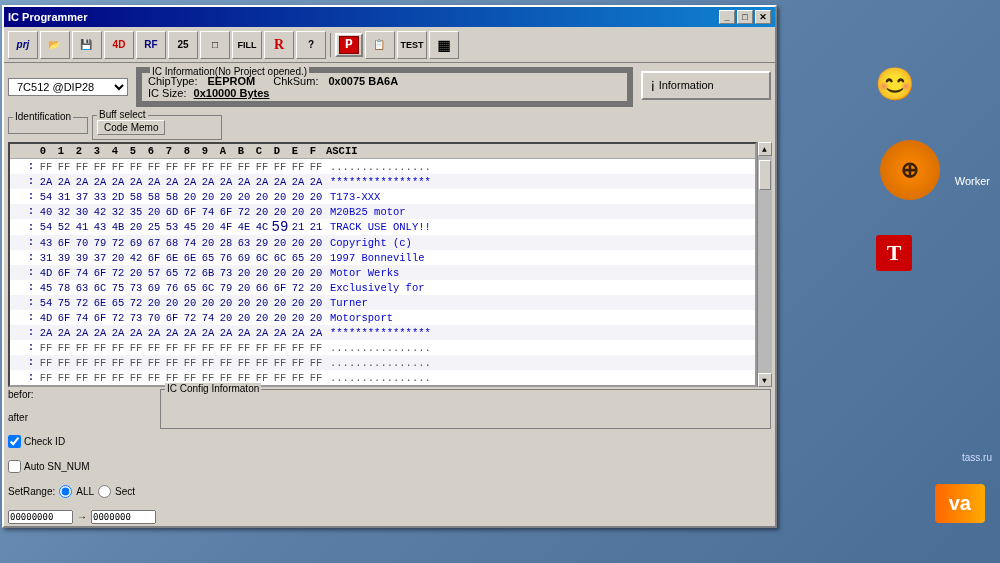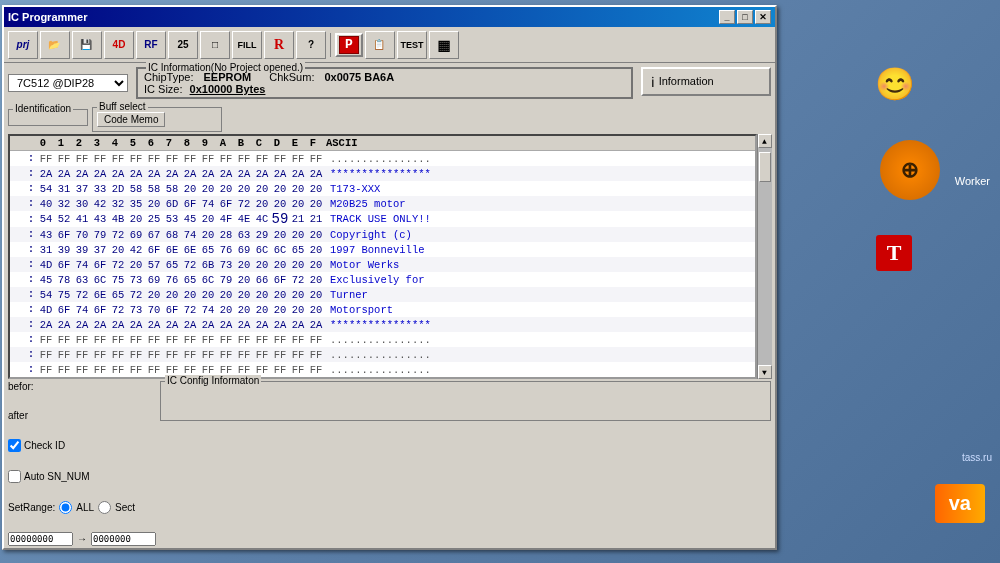--- a/index.html
+++ b/index.html
@@ -119,21 +119,21 @@
     .toolbar-sep {
       width: 1px;
       height: 24px;
       background: #808080;
       margin: 0 2px;
     }
 
     
     .ic-info-box {
       margin: 2px 4px;
-      border: 2px solid #737373;
+      border: 6px solid #737373;
       padding: 2px 6px;
       background: #d4d0c8;
       font-family: Arial, sans-serif;
       font-size: 11px;
       position: relative;
     }
 
     .ic-info-box .legend {
       position: absolute;
       top: -7px;
@@ -230,21 +230,21 @@
       gap: 4px;
       padding: 2px 4px;
       font-family: Arial, sans-serif;
       font-size: 10px;
       align-items: flex-start;
     }
 
     .bottom-left {
       display: flex;
       flex-direction: column;
-      gap: 18px;
+      gap: 12px;
     }
 
     .check-item {
       display: flex;
       align-items: center;
       gap: 3px;
     }
 
     .ic-config-box {
       flex: 1;

